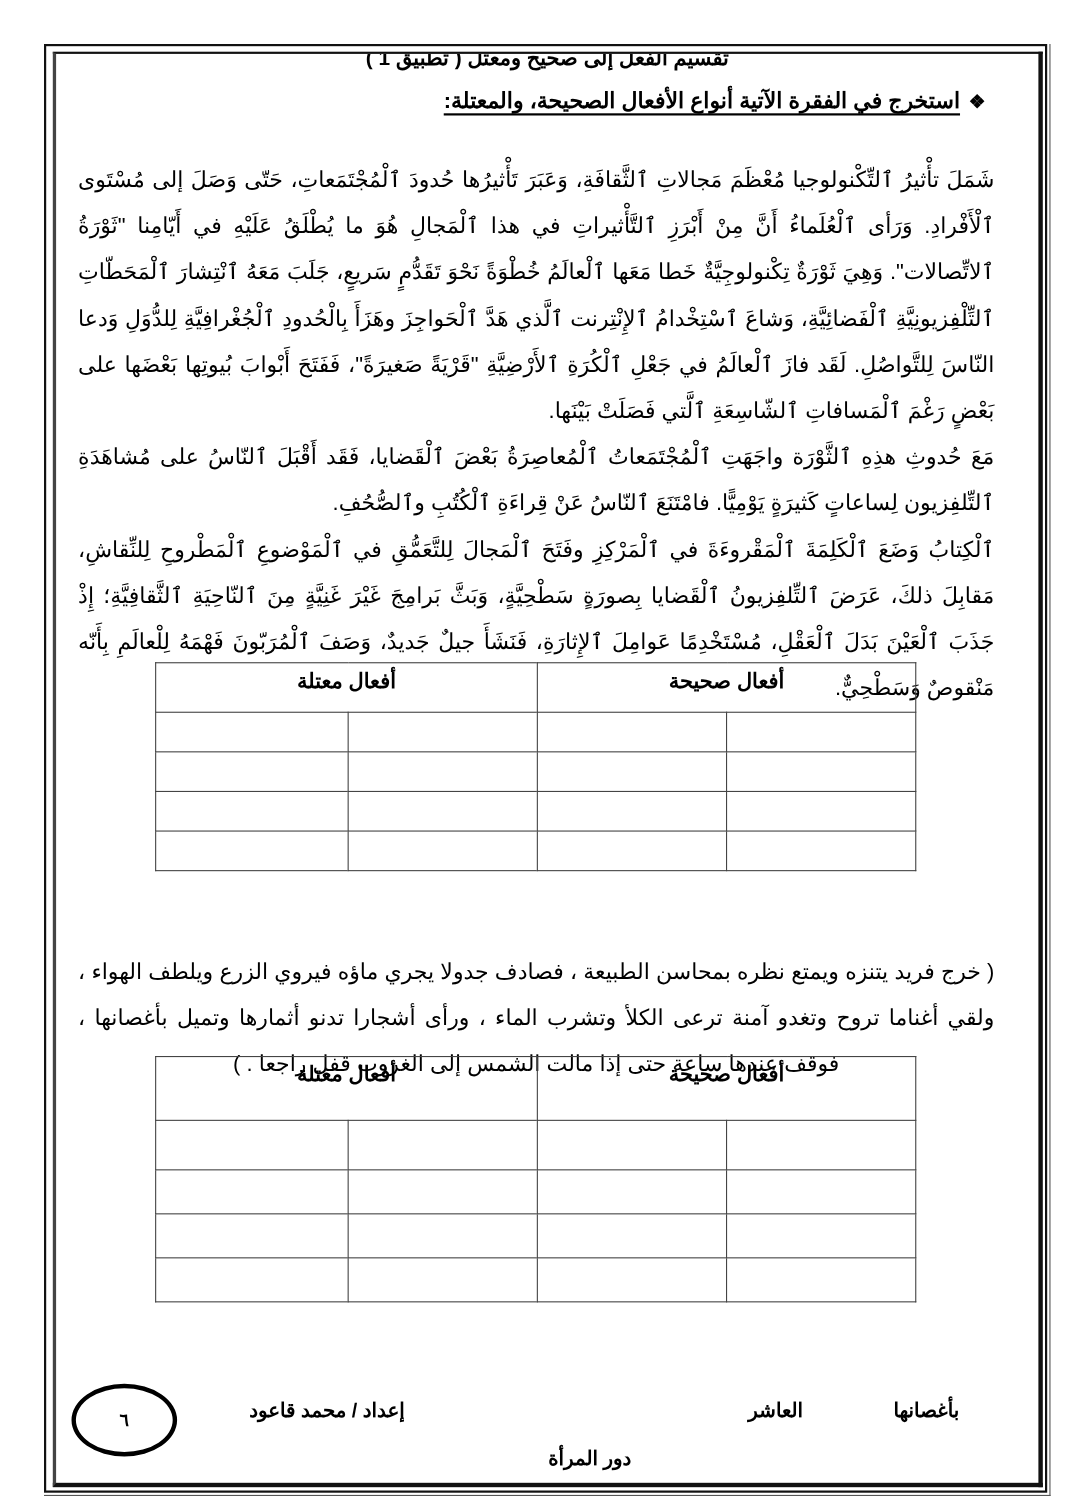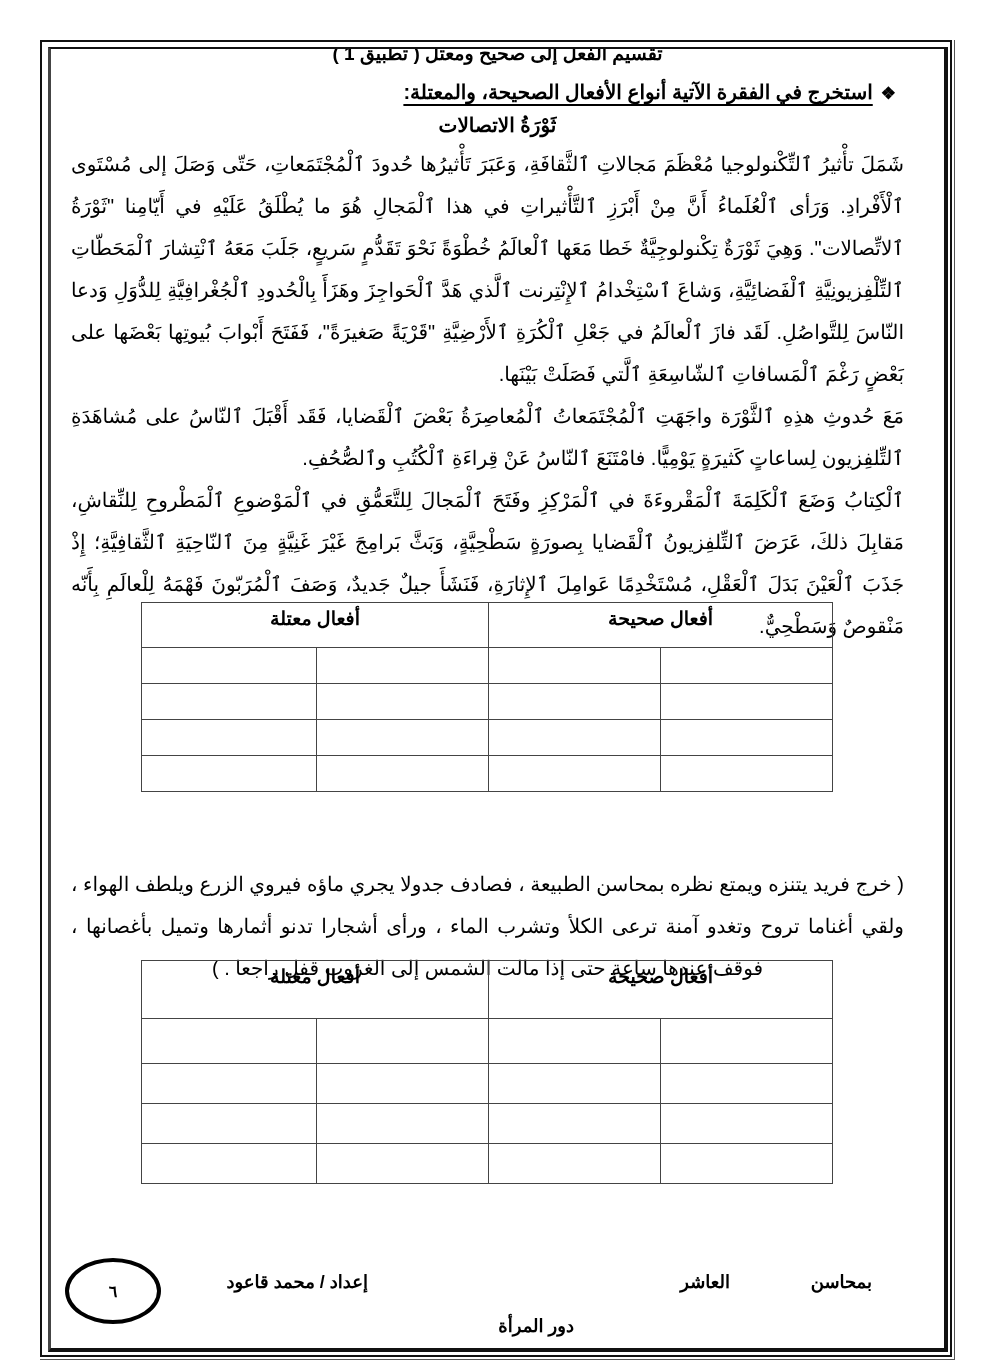--- a/index.html
+++ b/index.html
@@ -65,21 +65,20 @@
 
 <div class="outer-frame"></div>
 <div class="inner-frame">
 
   <div class="lesson-title">تقسيم الفعل إلى صحيح ومعتل ( تطبيق 1 )</div>
 
   <div class="instruction" style="top:30px;">
     <span class="bullet">❖</span><span class="text">استخرج  في الفقرة  الآتية أنواع الأفعال الصحيحة، والمعتلة:</span>
   </div>
 
-  <div class="passage-title">ثَوْرَةُ الاتصالات</div>
 
   <div class="paragraph" style="top:94px;">
     <p>شَمَلَ تأْثيرُ ٱلتِّكْنولوجيا مُعْظَمَ مَجالاتِ ٱلثَّقافَةِ، وَعَبَرَ تَأْثيرُها حُدودَ ٱلْمُجْتَمَعاتِ، حَتّى وَصَلَ إلى مُسْتَوى ٱلْأَفْرادِ. وَرَأى ٱلْعُلَماءُ أَنَّ مِنْ أَبْرَزِ ٱلتَّأْثيراتِ في هذا ٱلْمَجالِ هُوَ ما يُطْلَقُ عَلَيْهِ في أَيّامِنا "ثَوْرَةُ ٱلاتِّصالات". وَهِيَ ثَوْرَةٌ تِكْنولوجِيَّةٌ خَطا مَعَها ٱلْعالَمُ خُطْوَةً نَحْوَ تَقَدُّمٍ سَريعٍ، جَلَبَ مَعَهُ ٱنْتِشارَ ٱلْمَحَطّاتِ ٱلتِّلْفِزيونِيَّةِ ٱلْفَضائِيَّةِ، وَشاعَ ٱسْتِخْدامُ ٱلإِنْتِرنت ٱلَّذي هَدَّ ٱلْحَواجِزَ وهَزَأَ بِالْحُدودِ ٱلْجُغْرافِيَّةِ لِلدُّوَلِ وَدعا النّاسَ لِلتَّواصُلِ. لَقَد فازَ ٱلْعالَمُ في جَعْلِ ٱلْكُرَةِ ٱلأَرْضِيَّةِ "قَرْيَةً صَغيرَةً"، فَفَتَحَ أَبْوابَ بُيوتِها بَعْضَها على بَعْضٍ رَغْمَ ٱلْمَسافاتِ ٱلشّاسِعَةِ ٱلَّتي فَصَلَتْ بَيْنَها.</p>
     <p>مَعَ حُدوثِ هذِهِ ٱلثَّوْرَة واجَهَتِ ٱلْمُجْتَمَعاتُ ٱلْمُعاصِرَةُ بَعْضَ ٱلْقَضايا، فَقَد أَقْبَلَ ٱلنّاسُ على مُشاهَدَةِ ٱلتِّلفِزيون لِساعاتٍ كَثيرَةٍ يَوْمِيًّا. فامْتَنَعَ ٱلنّاسُ عَنْ قِراءَةِ ٱلْكُتُبِ وٱلصُّحُفِ.</p>
     <p>ٱلْكِتابُ وَضَعَ ٱلْكَلِمَةَ ٱلْمَقْروءَةَ في ٱلْمَرْكِزِ وفَتَحَ ٱلْمَجالَ لِلتَّعَمُّقِ في ٱلْمَوْضوعِ ٱلْمَطْروحِ لِلنِّقاشِ، مَقابِلَ ذلكَ، عَرَضَ ٱلتِّلفِزيونُ ٱلْقَضايا بِصورَةٍ سَطْحِيَّةٍ، وَبَثَّ بَرامِجَ غَيْرَ غَنِيَّةٍ مِنَ ٱلنّاحِيَةِ ٱلثَّقافِيَّةِ؛ إِذْ جَذَبَ ٱلْعَيْنَ بَدَلَ ٱلْعَقْلِ، مُسْتَخْدِمًا عَوامِلَ ٱلإِثارَةِ، فَنَشَأَ جيلٌ جَديدٌ، وَصَفَ ٱلْمُرَبّونَ فَهْمَهُ لِلْعالَمِ بِأَنّه مَنْقوصٌ وَسَطْحِيٌّ.</p>
   </div>
 
   <table class="verbs-table" style="top:553px;">
     <colgroup>
         <col style="width:172px">
@@ -156,20 +155,20 @@
         </tr>
     <tr style="height:40px;">
           <td></td>
           <td></td>
           <td></td>
           <td></td>
         </tr>
   </tbody>
     </table>
 
-  <div class="footer-item" style="right:72px;">بمحاسن</div>
+  <div class="footer-item" style="right:72px;">بأغصانها</div>
   <div class="footer-item" style="right:214px;">العاشر</div>
   <div class="footer-item" style="right:370px;margin-top:44px;">دور المرأة</div>
   <div class="footer-item" style="right:576px;">إعداد / محمد قاعود</div>
   <div class="page-circle">
     <span>٦</span>
   </div>
 </div>
 
 </body></html>

